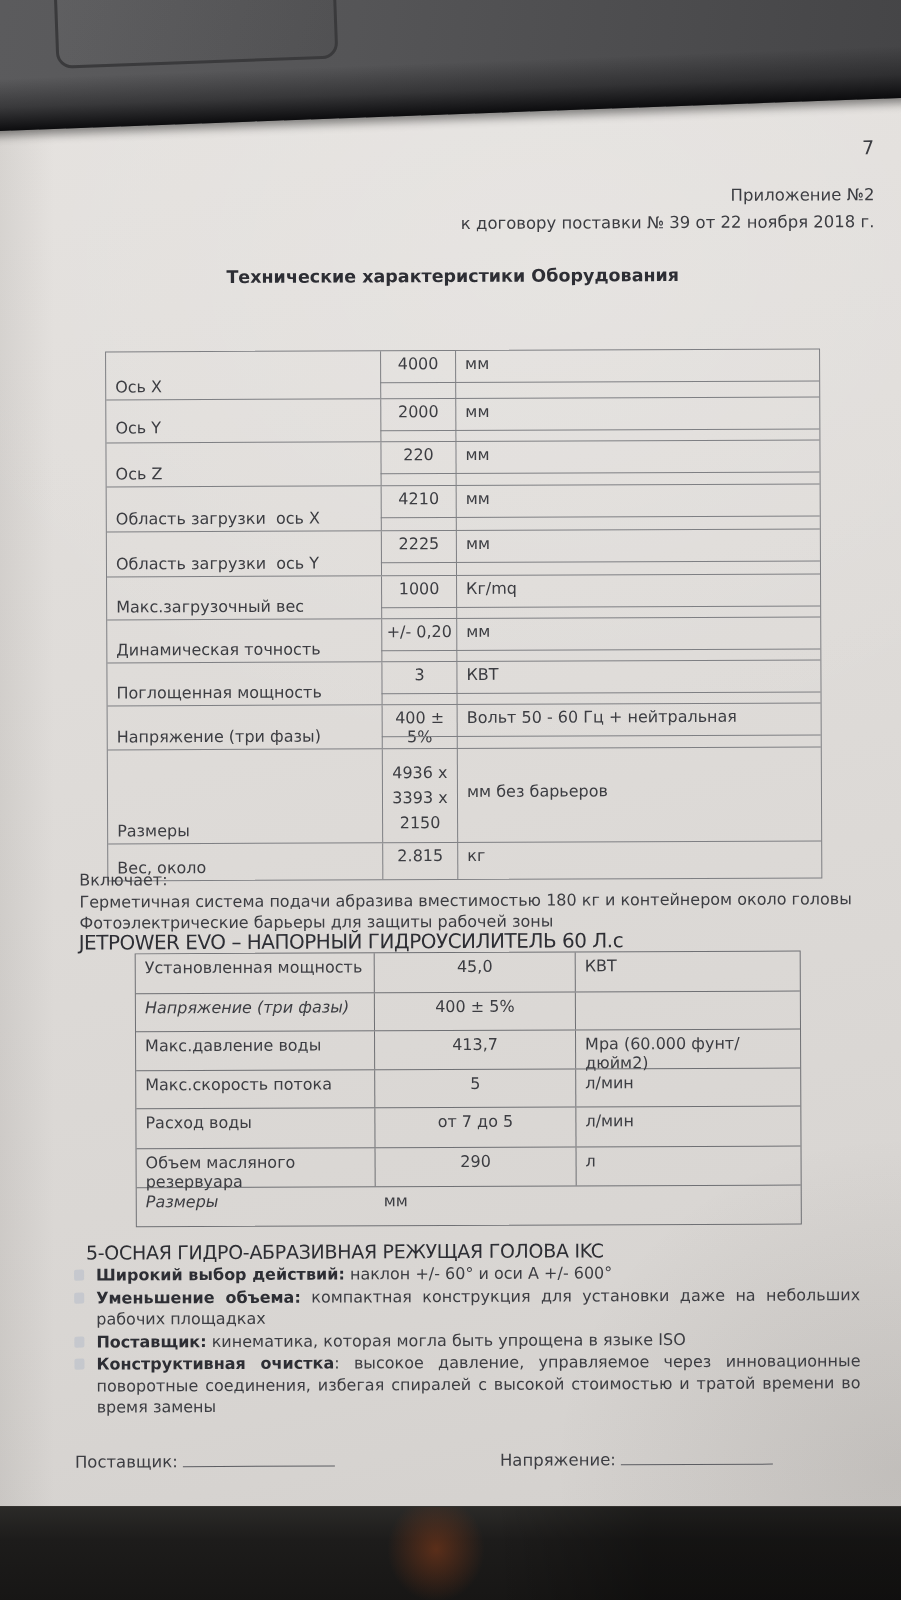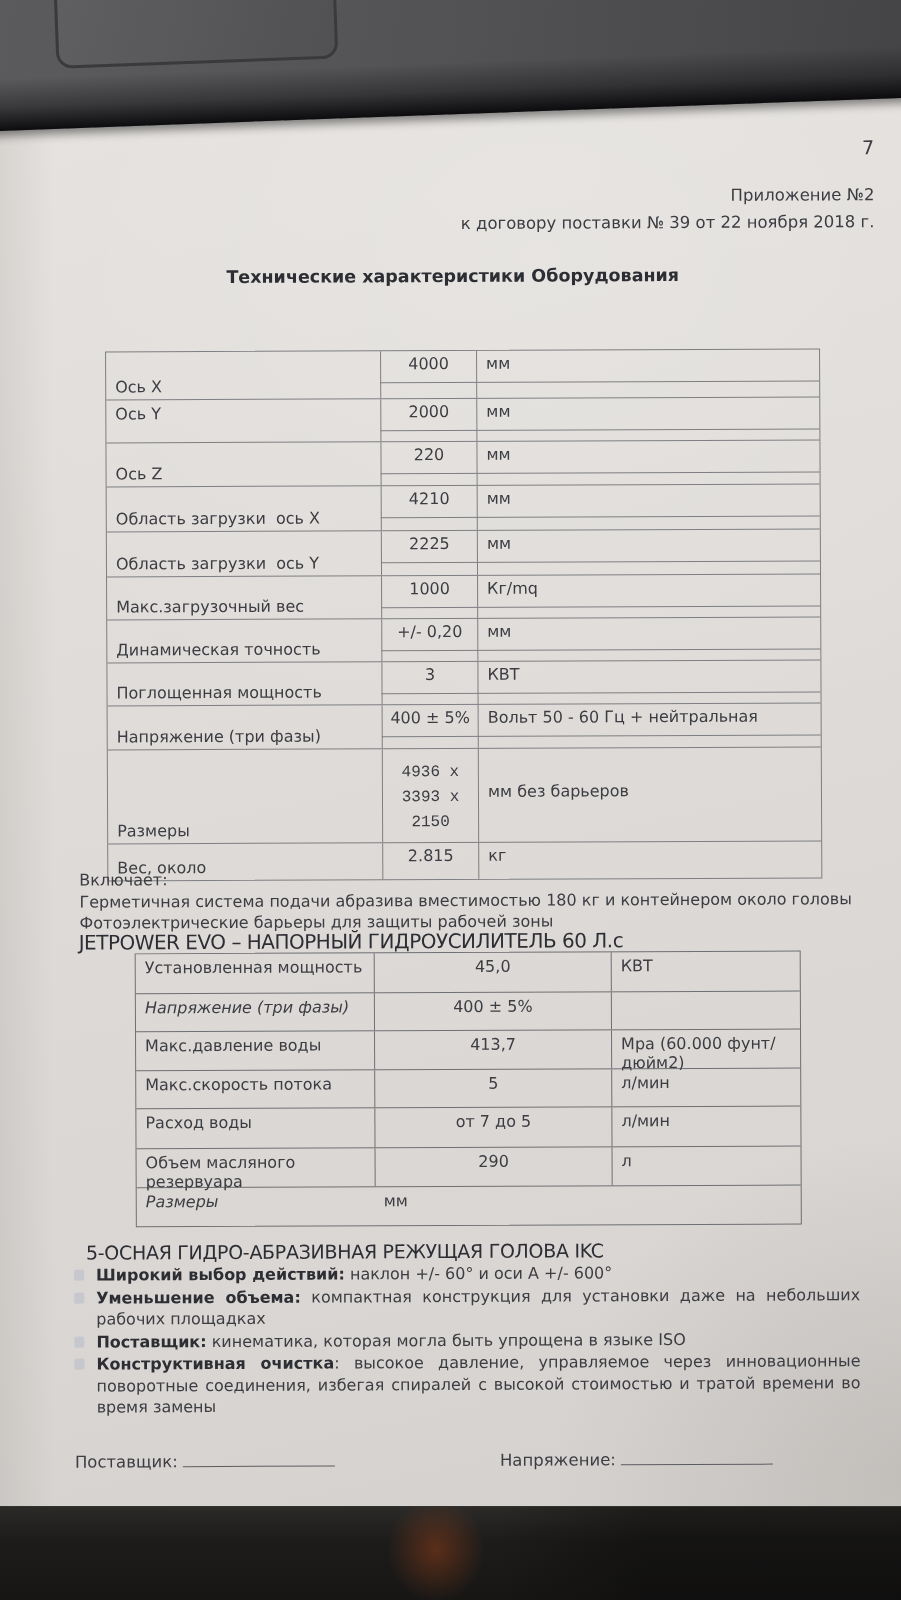--- a/index.html
+++ b/index.html
@@ -58,40 +58,40 @@
   .content{position:absolute;inset:0;transform:rotate(-0.25deg);transform-origin:450px 800px;}
   .page-number{position:absolute;right:24px;top:138px;font-size:19px;}
   .appendix{position:absolute;right:24px;top:183px;text-align:right;font-size:16.5px;line-height:27px;}
   .doc-title{position:absolute;left:0;top:266px;width:910px;text-align:center;font-weight:bold;font-size:17.5px;color:var(--ink-bold);}
 
   
   .t1{position:absolute;left:107px;top:350px;width:715px;border:1.5px solid var(--bd);box-sizing:border-box;font-size:16px;}
   .t1row{display:flex;position:relative;border-bottom:1px solid var(--bd);}
   .t1row:last-child{border-bottom:none;}
   .t1 .c1{width:274px;position:relative;box-sizing:border-box;}
-  .t1 .c2{width:97px;border-left:1px solid var(--bd);border-right:1px solid var(--bd);box-sizing:border-box;}
+  .t1 .c2{width:76px;border-left:1px solid var(--bd);border-right:1px solid var(--bd);box-sizing:border-box;}
   .t1 .c3{flex:1;box-sizing:border-box;}
   .t1 .lbl{position:absolute;left:9px;bottom:3px;white-space:pre;}
-  .t1row.label-top .lbl{bottom:auto;top:4px;}
+  .t1row.label-top .lbl{bottom:auto;top:18px;}
   .t1 .val{text-align:center;padding-top:3px;white-space:pre-line;}
   .t1 .unit{padding:3px 0 0 9px;}
   .t1 .subline{position:absolute;left:274px;right:0;top:31px;height:1px;background:var(--bd);}
-  .t1row.tall .val{padding-top:11px;line-height:25px;font-family:Liberation Mono, monospace;}
+  .t1row.tall .val{padding-top:11px;line-height:25px;}
   .t1row.tall .unit{padding-top:33px;}
 
   
   .includes{position:absolute;left:79px;top:868px;font-size:16px;line-height:21.5px;width:800px;}
   .h2{position:absolute;left:78px;top:929px;font-size:20px;letter-spacing:-0.5px;color:var(--ink-bold);}
 
   
   .t2{position:absolute;left:134px;top:952px;width:666px;border:1.5px solid var(--bd2);box-sizing:border-box;font-size:16px;}
   .t2row{display:flex;border-bottom:1px solid var(--bd2);box-sizing:border-box;}
   .t2row:last-child{border-bottom:none;}
   .t2 .d1{width:238px;padding:4px 0 0 9px;box-sizing:border-box;}
-  .t2 .d2{width:238px;text-align:center;padding-top:4px;border-left:1px solid var(--bd2);border-right:1px solid var(--bd2);box-sizing:border-box;}
+  .t2 .d2{width:202px;text-align:center;padding-top:4px;border-left:1px solid var(--bd2);border-right:1px solid var(--bd2);box-sizing:border-box;}
   .t2 .d3{flex:1;padding:4px 0 0 9px;box-sizing:border-box;}
   .t2row.italic .d1{font-style:italic;}
 
   
   .h3{position:absolute;left:84px;top:1240px;font-size:19px;letter-spacing:-0.3px;color:var(--ink-bold);}
   .bullets{position:absolute;left:72px;top:1263px;width:786px;font-size:16px;line-height:21.5px;list-style:none;margin:0;padding:0;}
   .bullets li{display:flex;align-items:flex-start;margin:0 0 1px 0;}
   .bullets .marker{flex:0 0 10px;width:10px;height:11px;margin:5px 12px 0 0;background:#c2c5cd;border-radius:2px;opacity:0.85;}
   .bullets .btext{flex:1;}
   .bullets .btext b{color:var(--ink-bold);}

